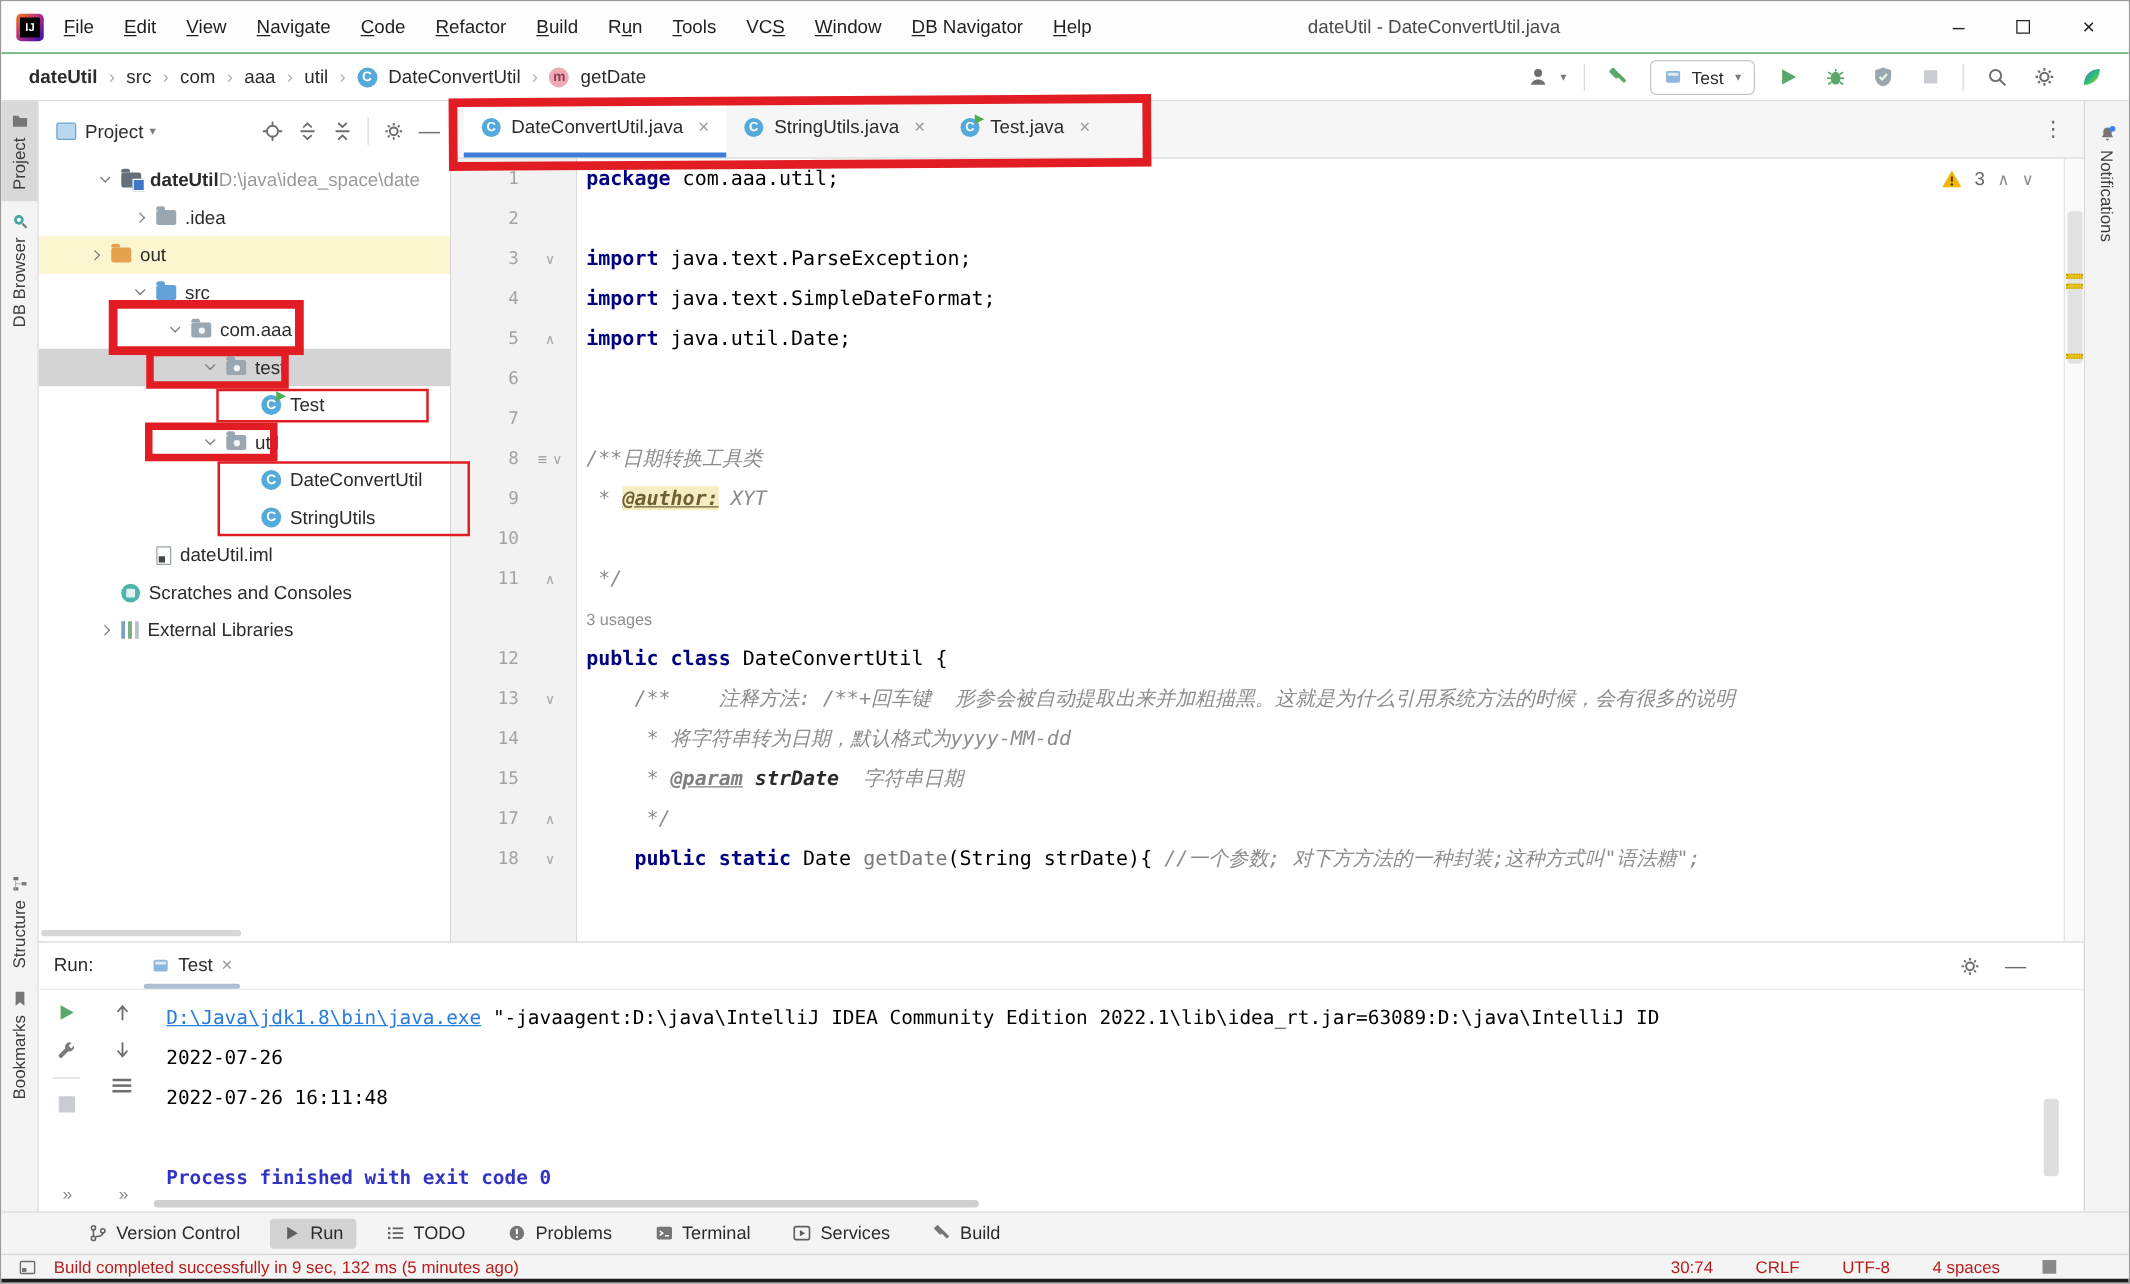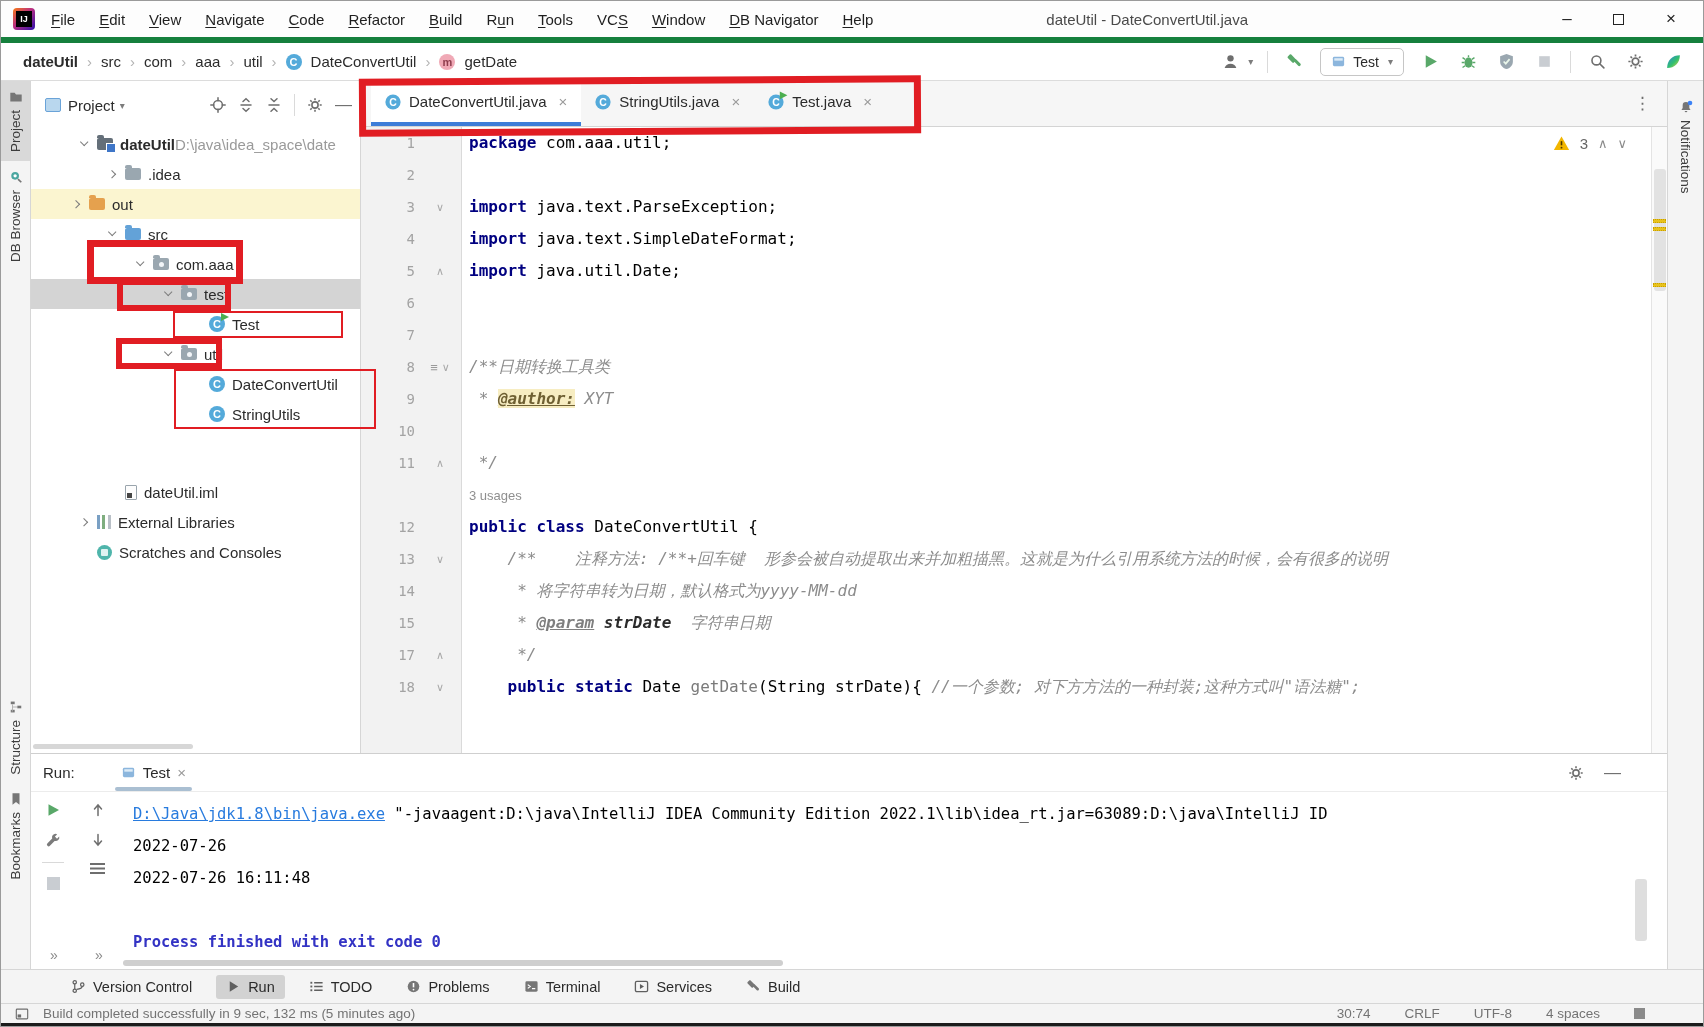--- a/index.html
+++ b/index.html
@@ -3,21 +3,21 @@
 <meta charset="utf-8">
 <style>
   * { margin:0; padding:0; box-sizing:border-box; }
   html,body { background:#888; }
   .app{
     position:relative; width:1704px; height:1027px; background:#fff; overflow:hidden;
     font-family:"Liberation Sans", sans-serif; color:#2b2b2b;
     border:1px solid #9a9a9a;
   }
   
-  .titlebar{ height:42px; display:flex; align-items:center; background:#fdfdfd; border-bottom:6px solid #15803d; }
+  .titlebar{ height:42px; display:flex; align-items:center; background:#fdfdfd; border-bottom:1px solid #15803d; }
   .logo{ width:22px; height:22px; margin:0 16px 0 12px; border-radius:4px; flex:none;
     background:linear-gradient(135deg,#f97a12,#b92d82 45%,#2c0fad); position:relative; }
   .logo span{ position:absolute; inset:3px; background:#000; color:#fff; font:bold 9px/16px "Liberation Sans",sans-serif; text-align:center; }
   .menus{ display:flex; gap:24px; font-size:15px; color:#1f1f1f; }
   .menu-item{ cursor:default; }
   .menu-item u{ text-underline-offset:2px; }
   .win-title{ margin:0 auto; font-size:15px; color:#4a4a4a; padding-right:120px; }
   .win-controls{ display:flex; align-items:center; gap:0; margin-right:6px; }
   .win-btn{ width:52px; height:36px; display:flex; align-items:center; justify-content:center; font-size:17px; color:#222; }
   .wc-max i{ width:11px; height:11px; border:1.4px solid #222; display:block; }
@@ -136,21 +136,21 @@
   .console{ flex:1; min-width:0; overflow:hidden; padding:6px 0 0 12px; position:relative; }
   .lrow{ height:32px; white-space:pre; overflow:hidden; font:15.5px/32px "DejaVu Sans Mono", monospace; }
   .cons-hthumb{ position:absolute; bottom:3px; left:2px; width:660px; height:6px; background:#cfcfcf; border-radius:3px; }
   .cons-vthumb{ position:absolute; right:20px; bottom:28px; width:12px; height:62px; background:#dedede; border-radius:3px; }
   
   .tool-bar{ height:34px; background:#f4f4f4; border-top:1px solid #d6d6d6; display:flex; align-items:center; gap:14px; padding-left:60px; font-size:14.5px; }
   .tw-item{ display:flex; align-items:center; gap:7px; padding:4px 10px; border-radius:3px; }
   .tw-item.active{ background:#d2d2d2; }
   .tw-item svg{ width:15px; height:15px; }
   .status-bar{ height:25px; background:#f4f4f4; border-top:1px solid #d6d6d6; border-bottom:5px solid #1b1b1b;
-    display:flex; align-items:center; font-size:13.5px; color:#737373; padding:0 14px; }
+    display:flex; align-items:center; font-size:13.5px; color:#b91c1c; padding:0 14px; }
   .status-bar .sicon{ margin-right:14px; display:flex; } .status-bar .sicon svg{ width:14px; height:14px; }
   .status-right{ margin-left:auto; display:flex; align-items:center; gap:34px; padding-right:44px; }
   .status-lock{ width:11px; height:11px; background:#8a8a8a; }
   
   .anno-layer{ position:absolute; inset:0; pointer-events:none; z-index:60; }
   .anno{ position:absolute; border-style:solid; border-color:#e11d23; }
   
   .notif-wrap{ margin-top:10px; }
 </style>
 </head>
@@ -423,36 +423,36 @@
               <div class="trow" style="padding-left: 152px;">
                 <span class="chv"></span>
                 <span class="ticon cls-ic">C</span>
                 <span class="tlabel">DateConvertUtil</span>
               </div>
               <div class="trow" style="padding-left: 152px;">
                 <span class="chv"></span>
                 <span class="ticon cls-ic">C</span>
                 <span class="tlabel">StringUtils</span>
               </div>
-              <div class="trow" style="padding-left: 68px; margin-top: 48px;">
+              <div class="trow" style="padding-left: 68px;">
                 <span class="chv"></span>
                 <span class="ticon file-ic"></span>
                 <span class="tlabel">dateUtil.iml</span>
-              </div>
-              <div class="trow" style="padding-left: 40px;">
-                <span class="chv right">
-                  <i></i>
-                </span>
-                <span class="ticon libs-ic"></span>
-                <span class="tlabel">External Libraries</span>
               </div>
               <div class="trow" style="padding-left: 40px;">
                 <span class="chv"></span>
                 <span class="ticon scratch-ic"></span>
                 <span class="tlabel">Scratches and Consoles</span>
+              </div>
+              <div class="trow" style="padding-left: 40px;">
+                <span class="chv right">
+                  <i></i>
+                </span>
+                <span class="ticon libs-ic"></span>
+                <span class="tlabel">External Libraries</span>
               </div>
             </div>
           <div class="pp-hscroll"></div>
         </div>
 
         <div class="editor-area">
           <div class="tabs" id="tabs">
               <div class="tab active">
                 <span class="cls-ic">C</span>
                 <span>DateConvertUtil.java</span>

